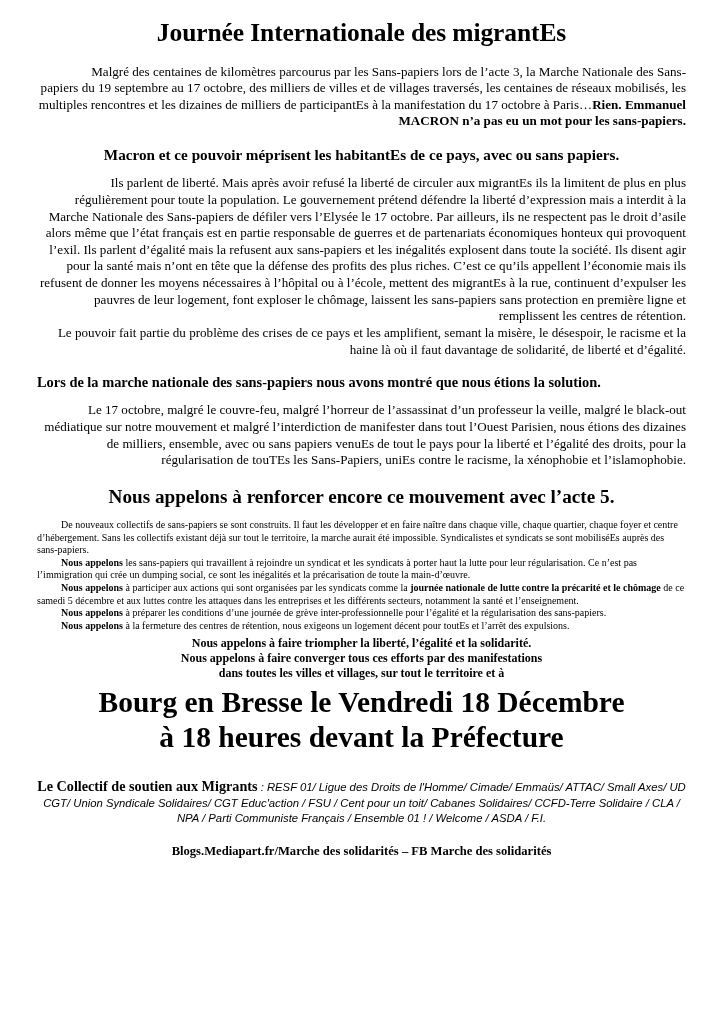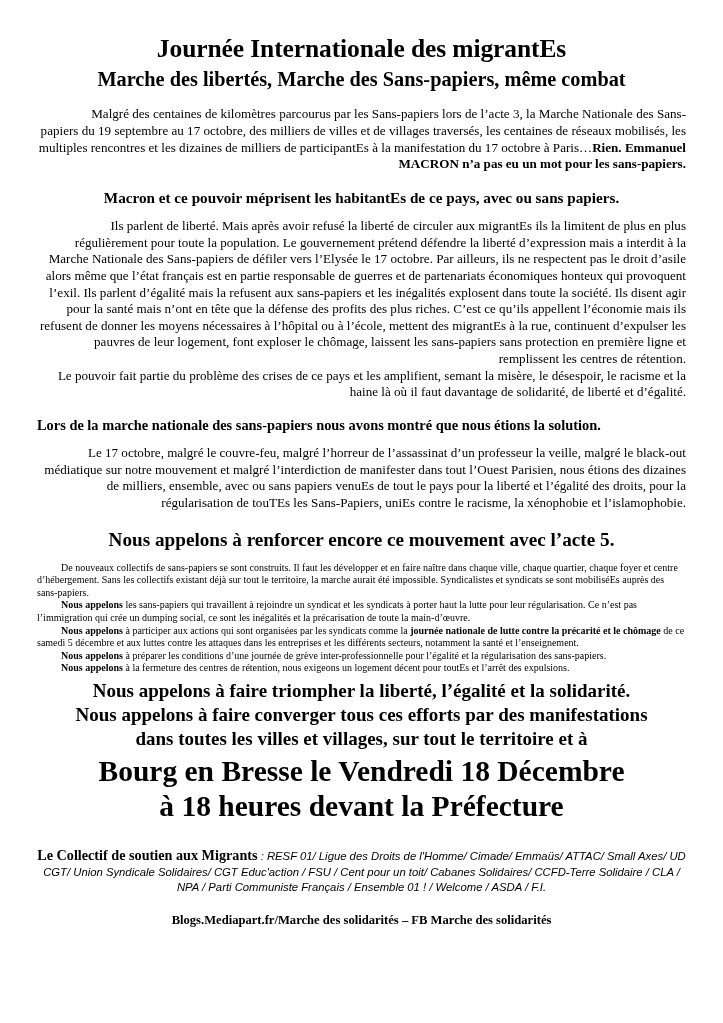--- a/index.html
+++ b/index.html
@@ -12,21 +12,21 @@
     color: #000000;
   }
   .page {
     position: relative;
     width: 723px;
     height: 1023px;
     margin: 0 auto;
     background: #ffffff;
     overflow: hidden;
     box-sizing: border-box;
-    padding: 16px 37px;
+    padding: 0 37px;
   }
 
   .title-main {
     text-align: center;
     font-weight: bold;
     font-size: 25.5px;
     line-height: 1.12;
     letter-spacing: -0.1px;
     margin: 19px 0 0 0;
   }
@@ -82,21 +82,21 @@
     font-size: 10px;
     line-height: 1.26;
     margin: 0;
     text-align: left;
   }
   p.small.indent { text-indent: 24px; }
 
   .closing {
     text-align: center;
     font-weight: bold;
-    font-size: 19px;
+    font-size: 12px;
     line-height: 1.25;
     margin: 0;
     white-space: nowrap;
   }
 
   .bigplace {
     text-align: center;
     font-weight: bold;
     font-size: 29.5px;
     line-height: 1.18;
@@ -128,21 +128,20 @@
   }
 
   b, strong { font-weight: bold; }
 </style>
 </head>
 <body>
 
 <div class="page">
 
   <h1 class="title-main">Journée Internationale des migrantEs</h1>
-  <h2 class="title-sub">Marche des libertés, Marche des Sans-papiers, même combat</h2>
 
   <div class="gap-lg"></div>
 
   <p class="body indent"><span>Malgré des centaines de kilomètres parcourus par les Sans-papiers lors de l’acte 3, la Marche Nationale des Sans-papiers du 19 septembre au 17 octobre, des milliers de villes et de villages traversés, les centaines de réseaux mobilisés, les multiples rencontres et les dizaines de milliers de participantEs à la manifestation du 17 octobre à Paris…</span><b>Rien. Emmanuel MACRON n’a pas eu un mot pour les sans-papiers.</b></p>
 
   <div class="gap-lg"></div>
 
   <p class="heading-bold center-ish">Macron et ce pouvoir méprisent les habitantEs de ce pays, avec ou sans papiers.</p>
 
   <div class="gap-md"></div>

